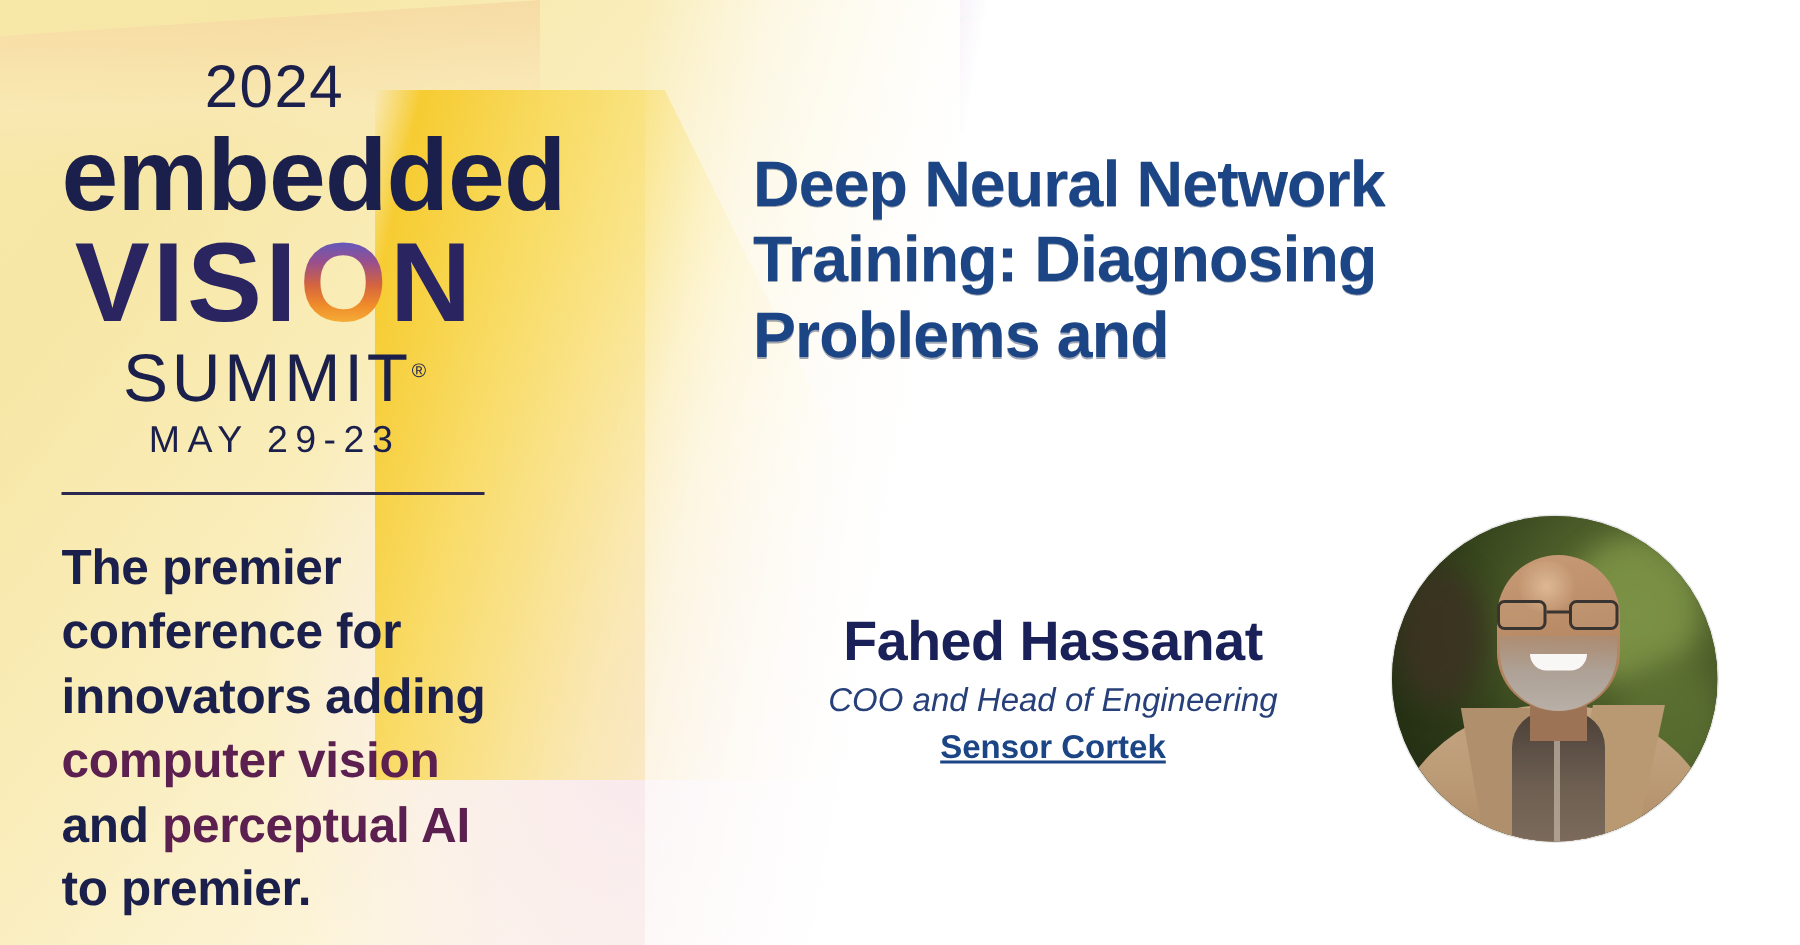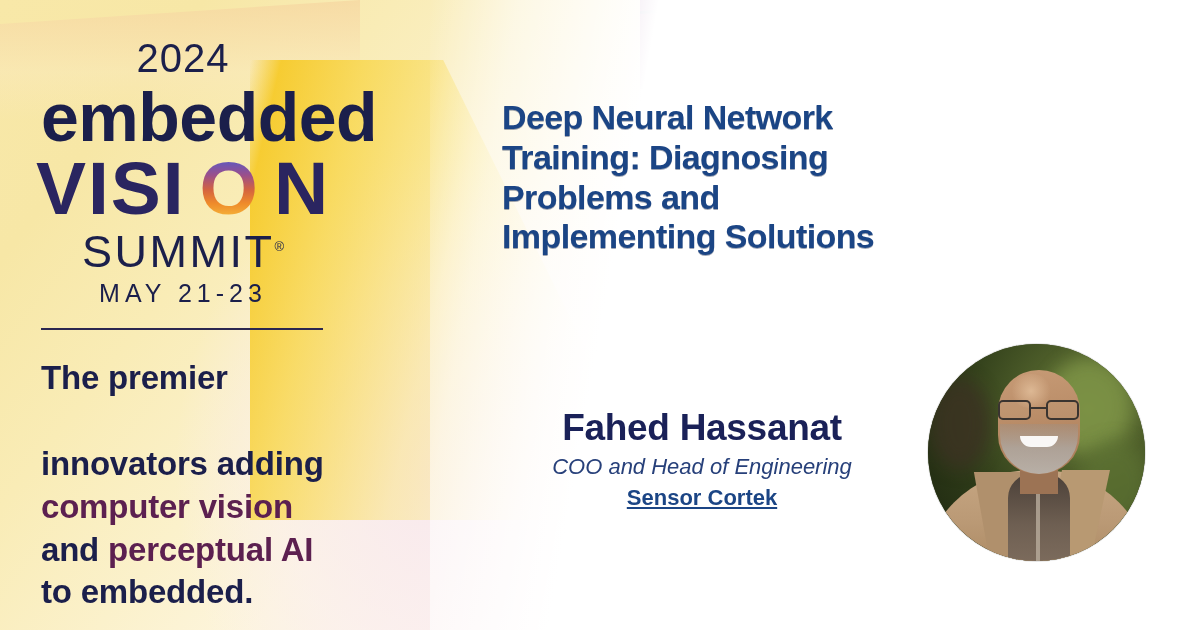--- a/index.html
+++ b/index.html
@@ -107,21 +107,21 @@
     color:#1b1f4b; line-height:1; margin-bottom:4px;
   }
   .logo-embedded {
     font-size:68px; font-weight:700; letter-spacing:-.5px;
     color:#1b1f4b; line-height:1.05;
   }
   .logo-vision {
     position:relative;
     font-size:75px; font-weight:800; letter-spacing:2px;
     color:#2a2560; line-height:1; margin-top:-2px;
-    display:flex; justify-content:center; align-items:baseline;gap:14px;
+    display:flex; justify-content:center; align-items:baseline;
   }
   .logo-vision .v-o {
     background:linear-gradient(180deg,
        #4a63c8 0%, #6a57b6 16%, #9a4f8c 32%,
        #d4643f 52%, #ef8b2a 70%, #f4ad37 85%, #f6c84a 100%);
     -webkit-background-clip:text; background-clip:text;
     color:transparent;
     -webkit-text-fill-color:transparent;
   }
   .logo-summit {
@@ -150,21 +150,21 @@
     width:330px;
     font-size:33px; font-weight:700; line-height:1.30;
     color:#1b1f4b; letter-spacing:-.2px;
   }
   #tagline .accent { color:#5c2050; }
 
   
   #session-title {
     position:absolute; left:502px; top:98px;
     width:668px;
-    font-size:34px; font-weight:800; line-height:1.17;
+    font-size:43px; font-weight:800; line-height:1.17;
     color:#1b4585; letter-spacing:-.6px;
     text-shadow:0 1px 0 rgba(20,36,70,.40);
   }
 
   
   #speaker-block {
     position:absolute; left:500px; top:408px;
     width:404px;
     text-align:center;
   }
@@ -297,39 +297,38 @@
     <div class="logo-year">2024</div>
     <div class="logo-embedded">embedded</div>
     <div class="logo-vision">
         <span>VISI</span>
         <span class="v-o">O</span>
         <span>N</span>
       </div>
     <div>
       <span class="logo-summit"><span>SUMMIT</span><span class="reg">®</span></span>
     </div>
-    <div class="logo-dates">MAY 21-23</div>
+    <div class="logo-dates">MAY 29-23</div>
   </div>
 
   <div id="divider"></div>
 
   <div id="tagline">
     <span>The premier</span><br>
-    <br>
+    <span>conference for</span><br>
     <span>innovators adding</span><br>
     <span class="accent">computer vision</span><br>
     <span>and </span><span class="accent">perceptual AI</span><br>
-    <span>to embedded.</span>
+    <span>to premier.</span>
   </div>
 
   <div id="session-title">
     <span>Deep Neural Network</span><br>
     <span>Training: Diagnosing</span><br>
     <span>Problems and</span><br>
-    <span>Implementing Solutions</span>
   </div>
 
   <div id="speaker-block">
     <div class="speaker-name">Fahed Hassanat</div>
     <div class="speaker-role">COO and Head of Engineering</div>
     <div class="speaker-company">Sensor Cortek</div>
   </div>
 
   <div id="portrait">
     <div class="pbg"></div>

